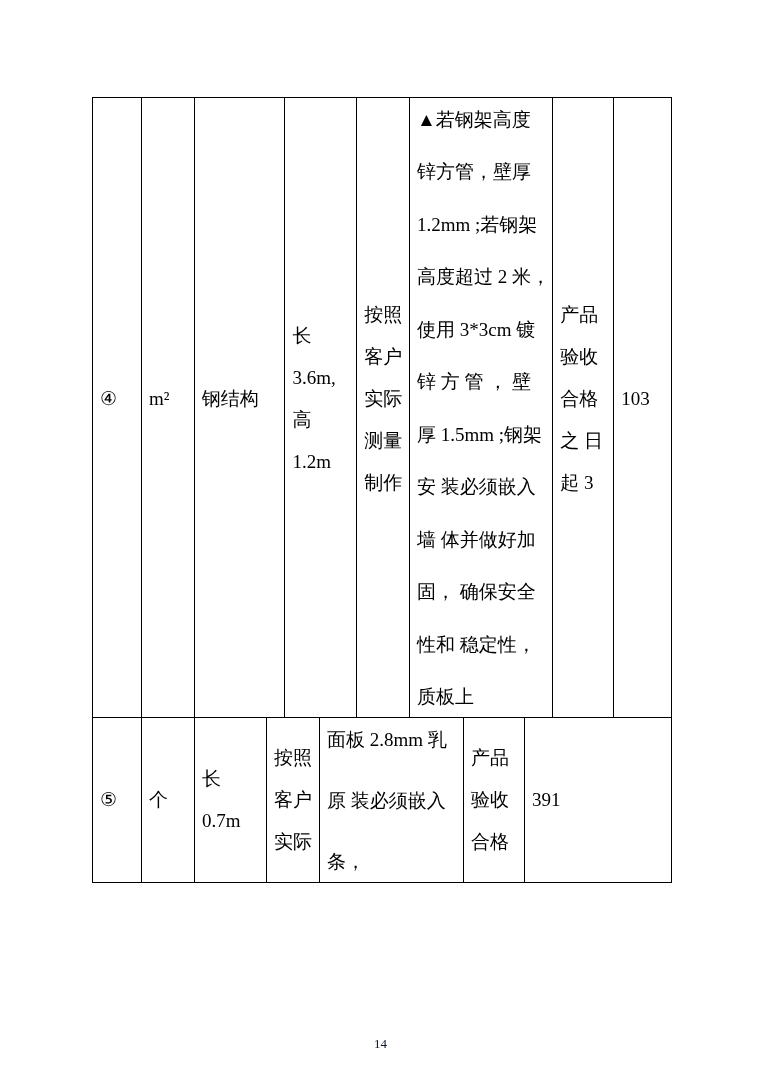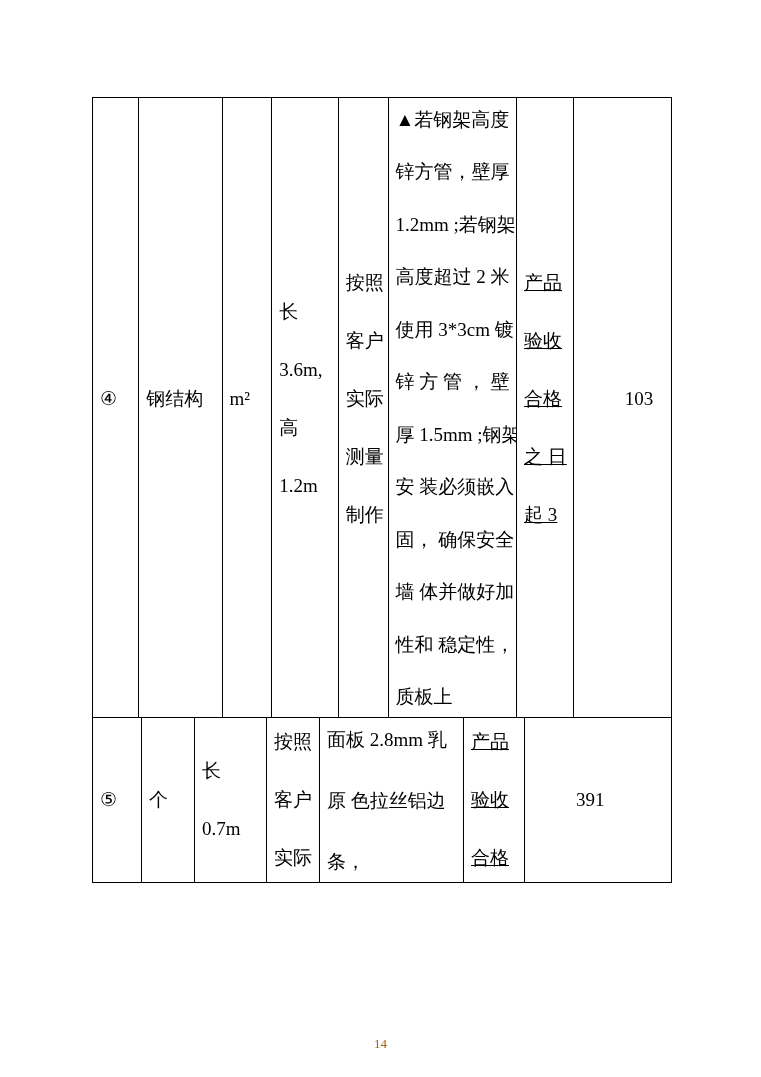--- a/index.html
+++ b/index.html
@@ -45,60 +45,59 @@
     line-height: 42px;
     overflow: hidden;
   }
   .cell:last-child { border-right: none; }
   .c1 { width: 49px; }
   .c2 { width: 91px; }
   .c3 { width: 53px; }
   .c4 { width: 72px; }
   .c5 { width: 53px; }
   .c6 { width: 144px; line-height: 41px; }
-  .c7 { width: 61px; text-decoration: underline; }
-  .c8 { width: 57px; margin-left: 44px; }
+  .c7 { width: 61px; }
+  .c8 { width: 57px; }
   .mid {
     justify-content: center;
     padding-left: 7px;
     padding-right: 17px;
-    gap: 16px;
   }
   .r4 .mid { padding-bottom: 18px; }
   .top {
     justify-content: space-between;
     padding: 1px 3px 0 7px;
   }
   .ln { white-space: pre; }
   .footer {
     position: absolute;
     top: 1036px;
     left: 0;
     width: 100%;
     text-align: center;
     font-size: 13px;
     line-height: 15px;
-    color: #a16207;
+    color: #0f172a;
   }
 </style>
 </head>
 <body>
 
 <div class="page">
   <div class="doc-table">
 
     <div class="t-row r4">
       <div class="cell c1 mid">
         <div class="ln">④</div>
       </div>
+      <div class="cell c3 mid">
+        <div class="ln">m²</div>
+      </div>
       <div class="cell c2 mid">
         <div class="ln">钢结构</div>
-      </div>
-      <div class="cell c3 mid">
-        <div class="ln">m²</div>
       </div>
       <div class="cell c4 mid">
         <div class="ln">长</div>
         <div class="ln">3.6m,</div>
         <div class="ln">高</div>
         <div class="ln">1.2m</div>
       </div>
       <div class="cell c5 mid">
         <div class="ln">按照</div>
         <div class="ln">客户</div>
@@ -108,22 +107,22 @@
       </div>
       <div class="cell c6 top">
         <div class="ln">▲若钢架高度</div>
         <div class="ln">锌方管，壁厚</div>
         <div class="ln">1.2mm ;若钢架</div>
         <div class="ln">高度超过 2 米，</div>
         <div class="ln">使用 3*3cm 镀</div>
         <div class="ln">锌 方 管 ， 壁</div>
         <div class="ln">厚 1.5mm ;钢架</div>
         <div class="ln">安 装必须嵌入</div>
+        <div class="ln">墙 体并做好加</div>
         <div class="ln">固， 确保安全</div>
-        <div class="ln">墙 体并做好加</div>
         <div class="ln">性和 稳定性，</div>
         <div class="ln">质板上</div>
       </div>
       <div class="cell c7 mid">
         <div class="ln">产品</div>
         <div class="ln">验收</div>
         <div class="ln">合格</div>
         <div class="ln">之 日</div>
         <div class="ln">起 3</div>
       </div>
@@ -143,21 +142,21 @@
         <div class="ln">长</div>
         <div class="ln">0.7m</div>
       </div>
       <div class="cell c5 mid">
         <div class="ln">按照</div>
         <div class="ln">客户</div>
         <div class="ln">实际</div>
       </div>
       <div class="cell c6 top">
         <div class="ln">面板 2.8mm 乳</div>
-        <div class="ln">原 色拉丝铝边</div>
+        <div class="ln">原 装必须嵌入</div>
         <div class="ln">条，</div>
       </div>
       <div class="cell c7 mid">
         <div class="ln">产品</div>
         <div class="ln">验收</div>
         <div class="ln">合格</div>
       </div>
       <div class="cell c8 mid">
         <div class="ln">391</div>
       </div>

